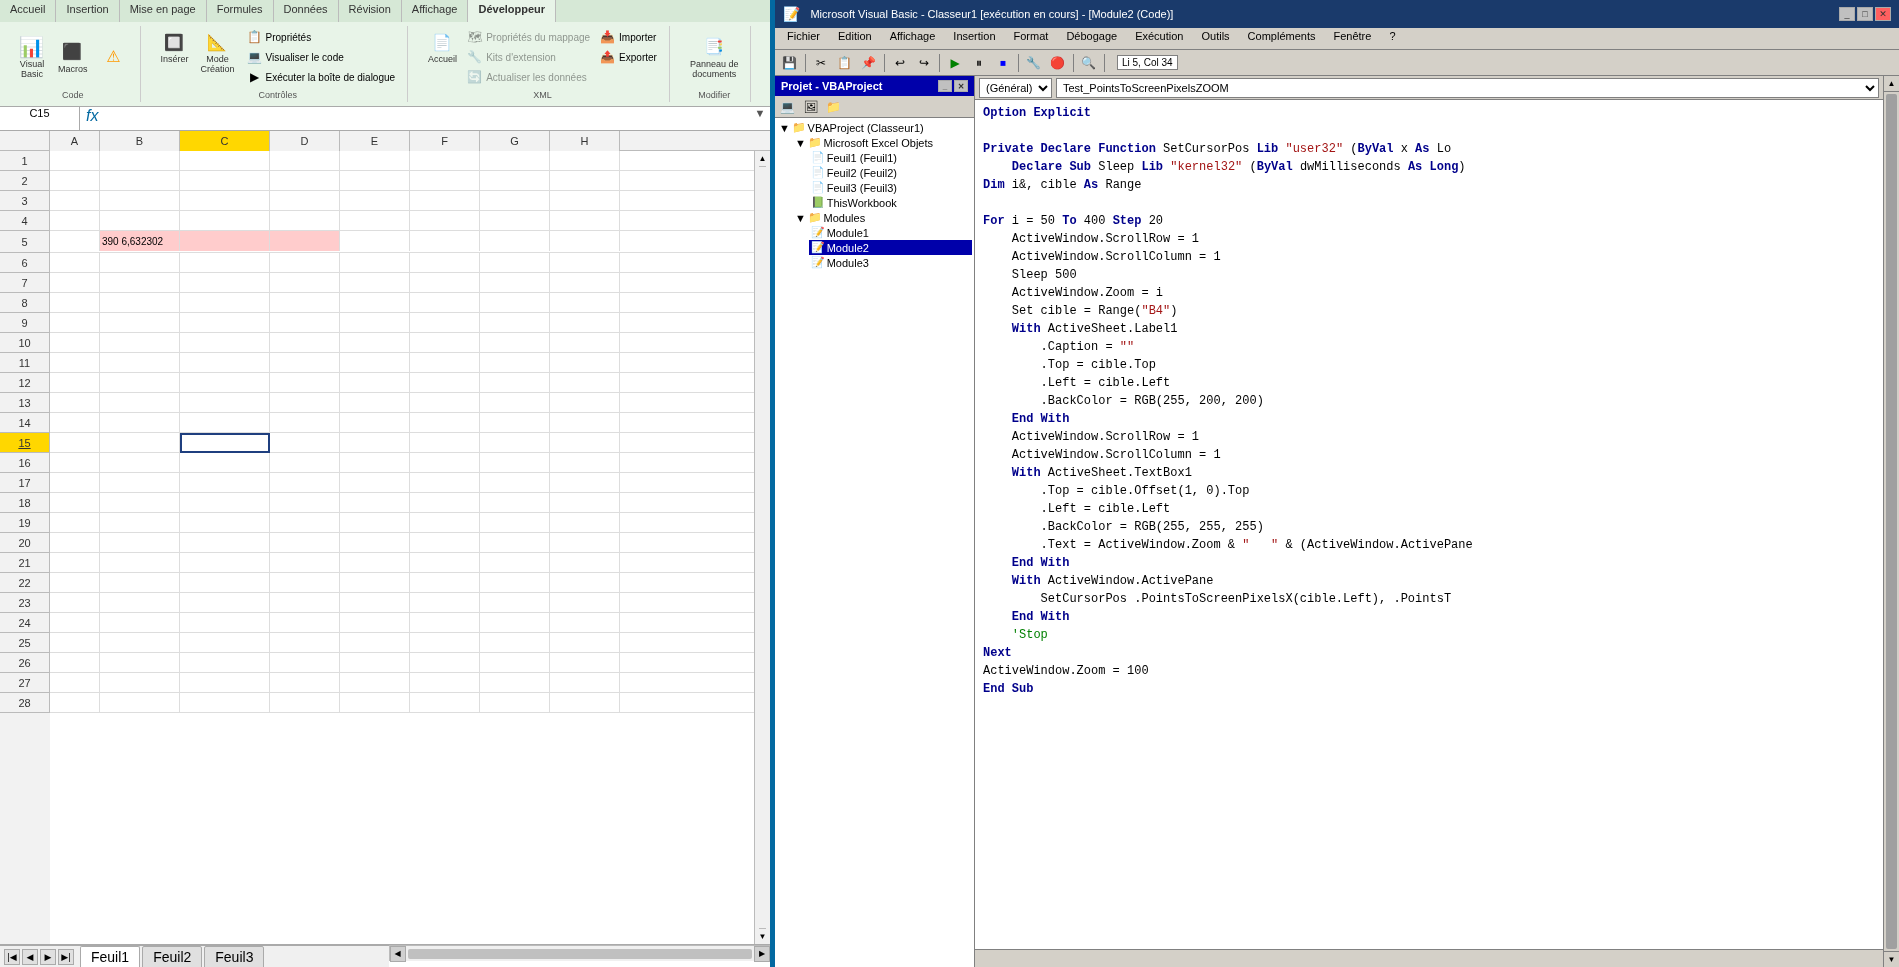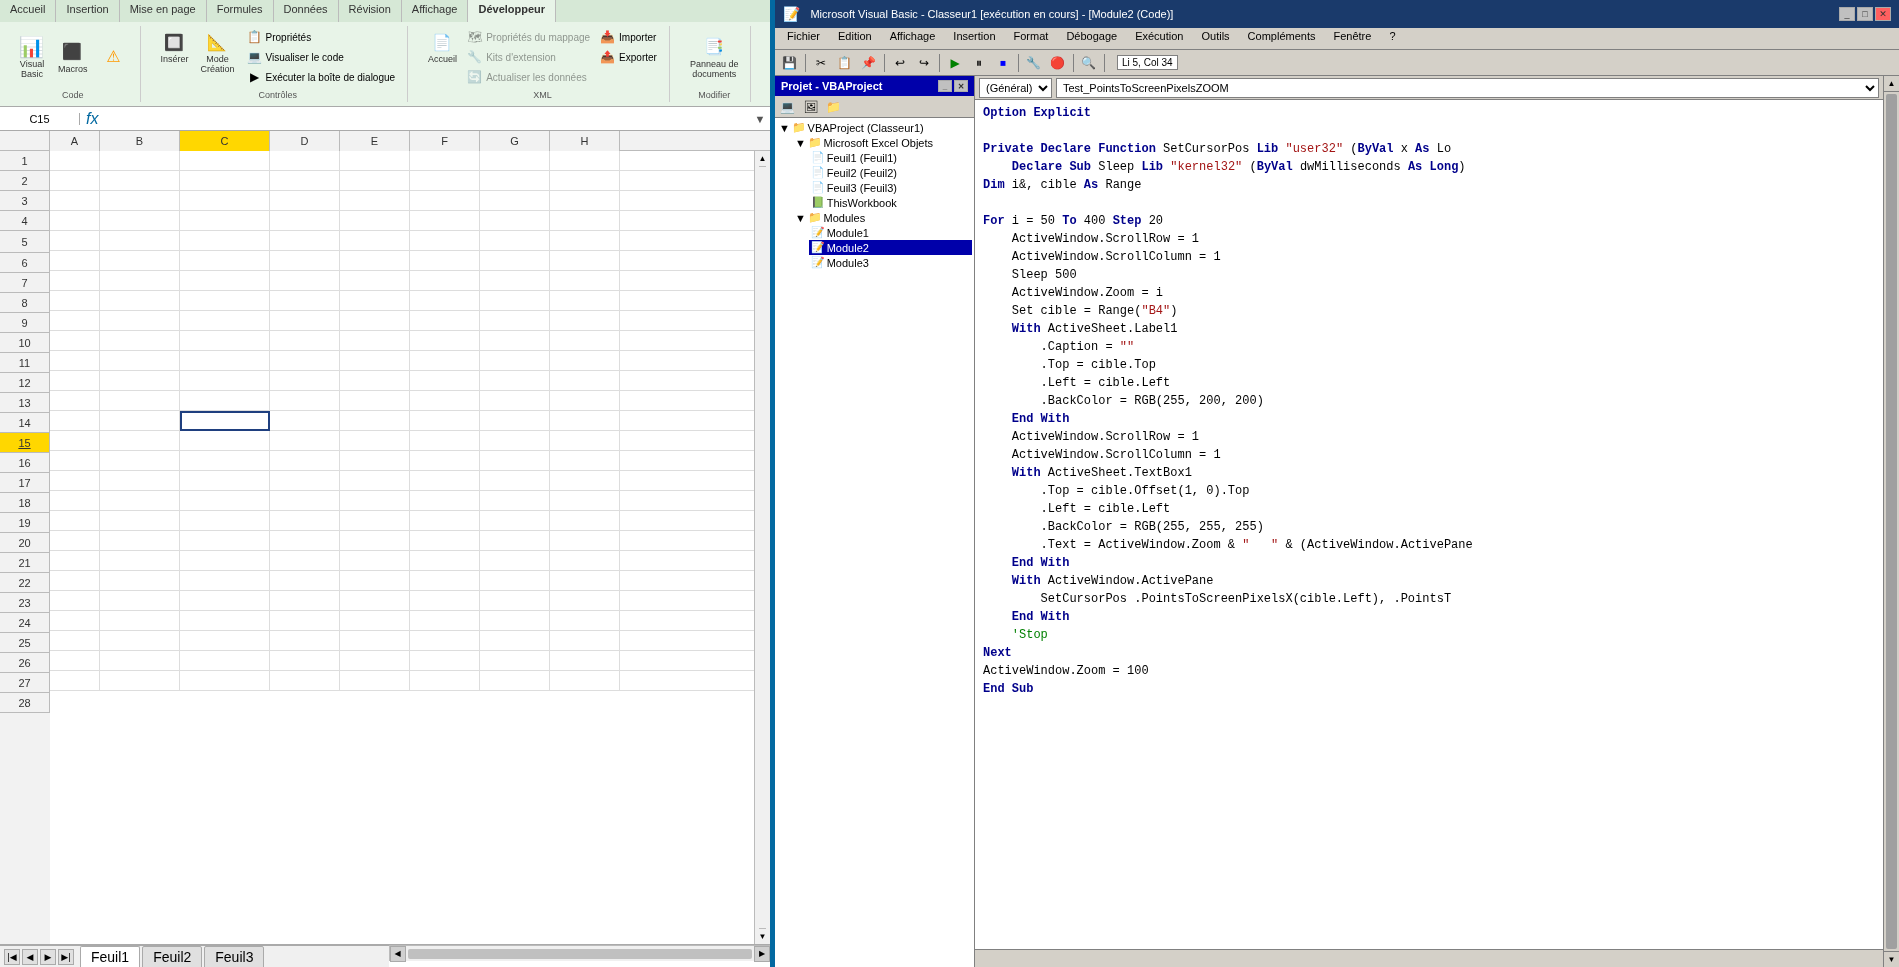--- a/index.html
+++ b/index.html
@@ -22,21 +22,21 @@
     .ribbon-buttons { display: flex; gap: 4px; align-items: center; flex: 1; }
     .ribbon-btn { display: flex; flex-direction: column; align-items: center; gap: 1px; cursor: pointer; padding: 2px 4px; border-radius: 2px; min-width: 36px; }
     .ribbon-btn .icon { width: 24px; height: 24px; display: flex; align-items: center; justify-content: center; font-size: 16px; }
     .ribbon-btn .label { font-size: 9px; color: #333; text-align: center; line-height: 1.1; }
     .ribbon-btn-sm { display: flex; align-items: center; gap: 3px; cursor: pointer; padding: 1px 4px; border-radius: 2px; font-size: 10px; }
     .ribbon-btn-sm .icon-sm { width: 16px; height: 16px; display: flex; align-items: center; justify-content: center; font-size: 12px; }
     .ribbon-column { display: flex; flex-direction: column; gap: 2px; }
     .disabled { opacity: 0.4; }
 
     
-    .formula-bar { display: flex; align-items: center; border-bottom: 1px solid #aaa; background: #fff; height: 24px; }
+    .formula-bar { display: flex; border-bottom: 1px solid #aaa; background: #fff; height: 24px; }
     .cell-ref { width: 80px; border-right: 1px solid #aaa; padding: 0 4px; font-size: 11px; text-align: center; }
     .formula-fx { padding: 0 6px; color: #0369a1; font-style: italic; font-size: 16px; }
     .formula-input { flex: 1; padding: 0 4px; font-size: 11px; border: none; outline: none; }
     .formula-expand { width: 20px; text-align: center; color: #555; cursor: pointer; }
 
     
     .spreadsheet-area { flex: 1; overflow: hidden; display: flex; flex-direction: column; }
 
     
     .col-headers { display: flex; background: #f2f2f2; border-bottom: 1px solid #bbb; height: 20px; }
@@ -339,20 +339,30 @@
               <div class="cell c-a"></div>
               <div class="cell c-b"></div>
               <div class="cell c-c"></div>
               <div class="cell c-d"></div>
               <div class="cell c-e"></div>
               <div class="cell c-f"></div>
               <div class="cell c-g"></div>
               <div class="cell c-h"></div>
             </div>
 
+            <div class="grid-row row-h5">
+              <div class="cell c-a"></div>
+              <div class="cell c-b cell-pink" style="font-size:10px;">390  6,632302</div>
+              <div class="cell c-c cell-pink"></div>
+              <div class="cell c-d cell-pink"></div>
+              <div class="cell c-e"></div>
+              <div class="cell c-f"></div>
+              <div class="cell c-g"></div>
+              <div class="cell c-h"></div>
+            </div>
 
             <div class="grid-row row-h">
               <div class="cell c-a"></div>
               <div class="cell c-b"></div>
               <div class="cell c-c"></div>
               <div class="cell c-d"></div>
               <div class="cell c-e"></div>
               <div class="cell c-f"></div>
               <div class="cell c-g"></div>
               <div class="cell c-h"></div>

